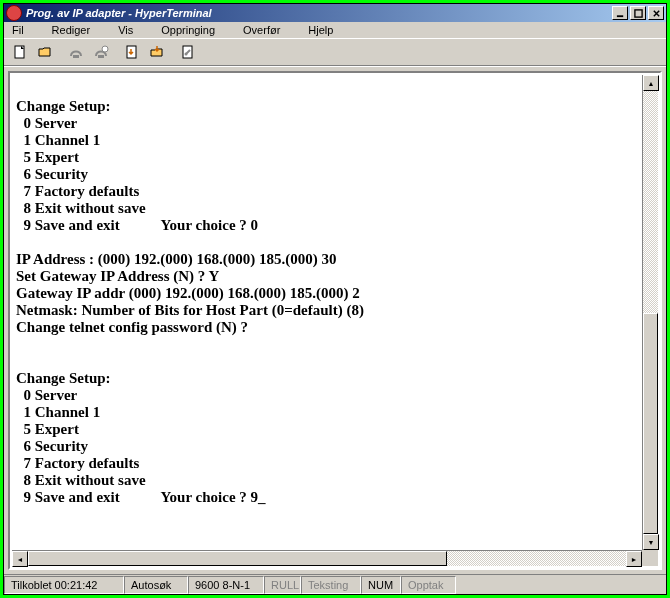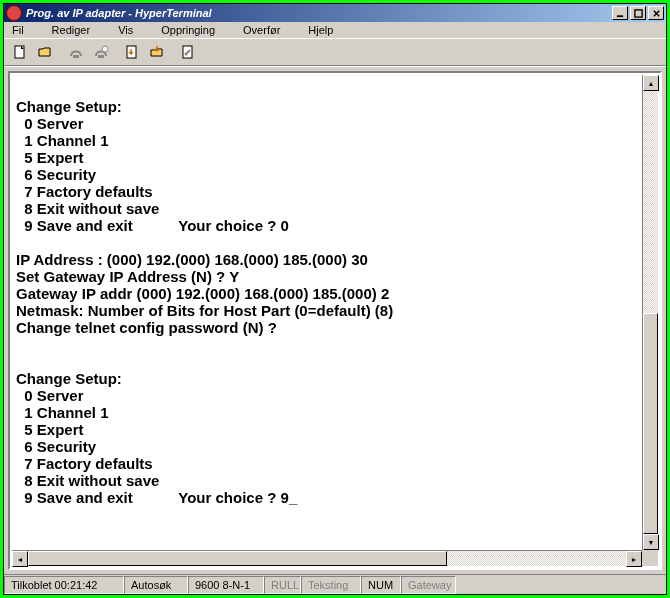--- a/index.html
+++ b/index.html
@@ -92,21 +92,21 @@
     border-bottom-color:#fff;
     background:#fff;
     position:relative;
     overflow:hidden;
   }
   .terminal-inner {
     position:absolute;
     left:2px; top:2px; right:18px; bottom:18px;
     background:#fff;
     padding:6px 4px;
-    font-family: Liberation Sans, sans-serif;
+    font-family: Liberation Serif, serif;
     font-size: 15px;
     font-weight:bold;
     line-height: 17px;
     white-space: pre;
     color:#000;
     overflow:hidden;
   }
   .vscroll {
     position:absolute;
     right:2px; top:2px; bottom:18px;
@@ -305,16 +305,16 @@
     </div>
   </div>
 
   <div class="statusbar">
     <div class="cell" style="width:120px">Tilkoblet 00:21:42</div>
     <div class="cell" style="width:64px">Autosøk</div>
     <div class="cell" style="width:76px">9600 8-N-1</div>
     <div class="cell dim" style="width:37px">RULL</div>
     <div class="cell dim" style="width:60px">Teksting</div>
     <div class="cell" style="width:40px">NUM</div>
-    <div class="cell dim" style="width:55px">Gateway</div>
+    <div class="cell dim" style="width:55px">Opptak</div>
   </div>
 
 </div>
 
 </body></html>

